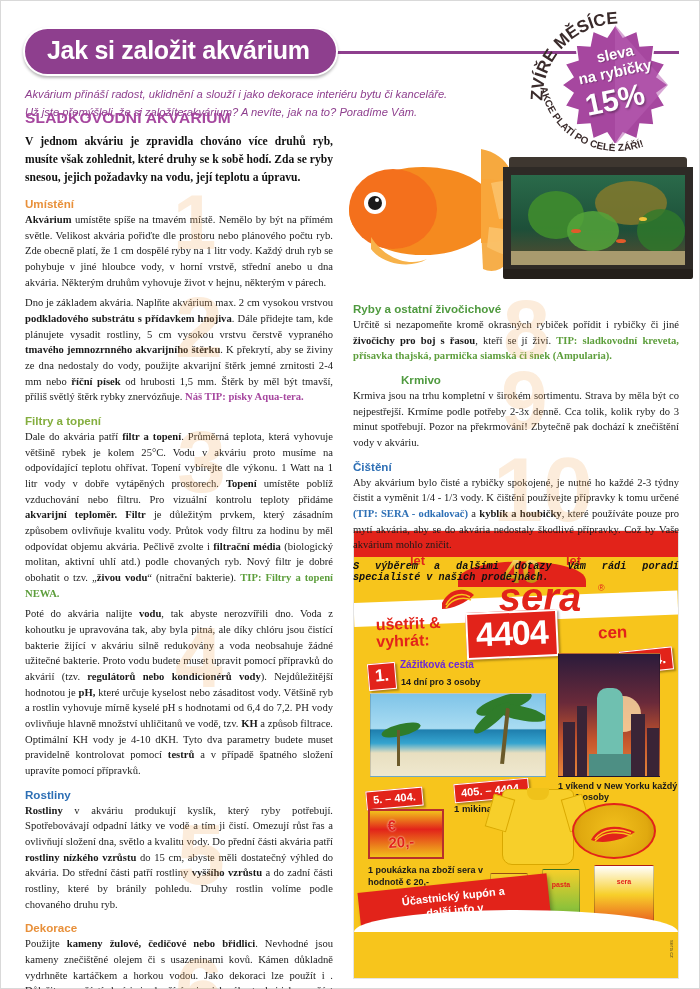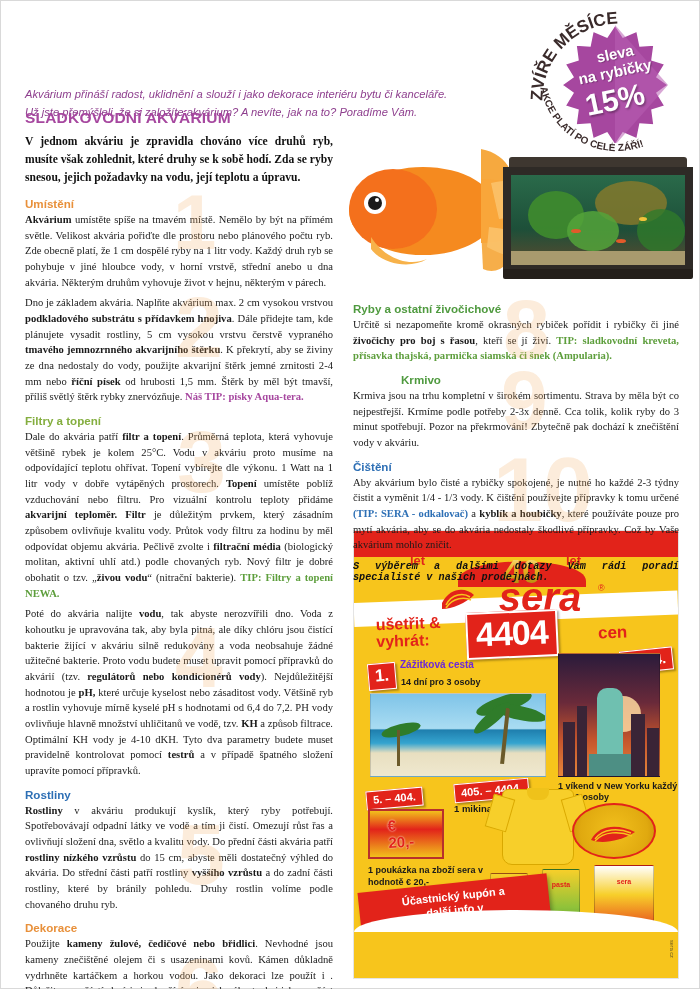--- a/index.html
+++ b/index.html
@@ -277,20 +277,24 @@
     position:absolute; right:3px; bottom:20px;
     writing-mode:vertical-rl;
     font-family:"Liberation Sans",sans-serif; font-size:5.5px; color:#6b5a22;
   }
 </style>
 </head>
 <body>
 
 <div class="page">
 
+  <div class="title-wrap">
+    <div class="title-rule"></div>
+    <div class="title-pill">Jak si založit akvárium</div>
+  </div>
 
   <div class="lead">
     <div>Akvárium přináší radost, uklidnění a slouží i jako dekorace interiéru bytu či kanceláře.</div>
     <div>Už jste přemýšleli, že si založíte akvárium? A nevíte, jak na to? Poradíme Vám.</div>
   </div>
 
   <div class="badge">
     <svg viewBox="0 0 168 170" width="168" height="170" aria-hidden="true">
       <defs>
         <path id="arcTop" d="M 14,112 A 76,76 0 0 1 156,66" fill="none"></path>

